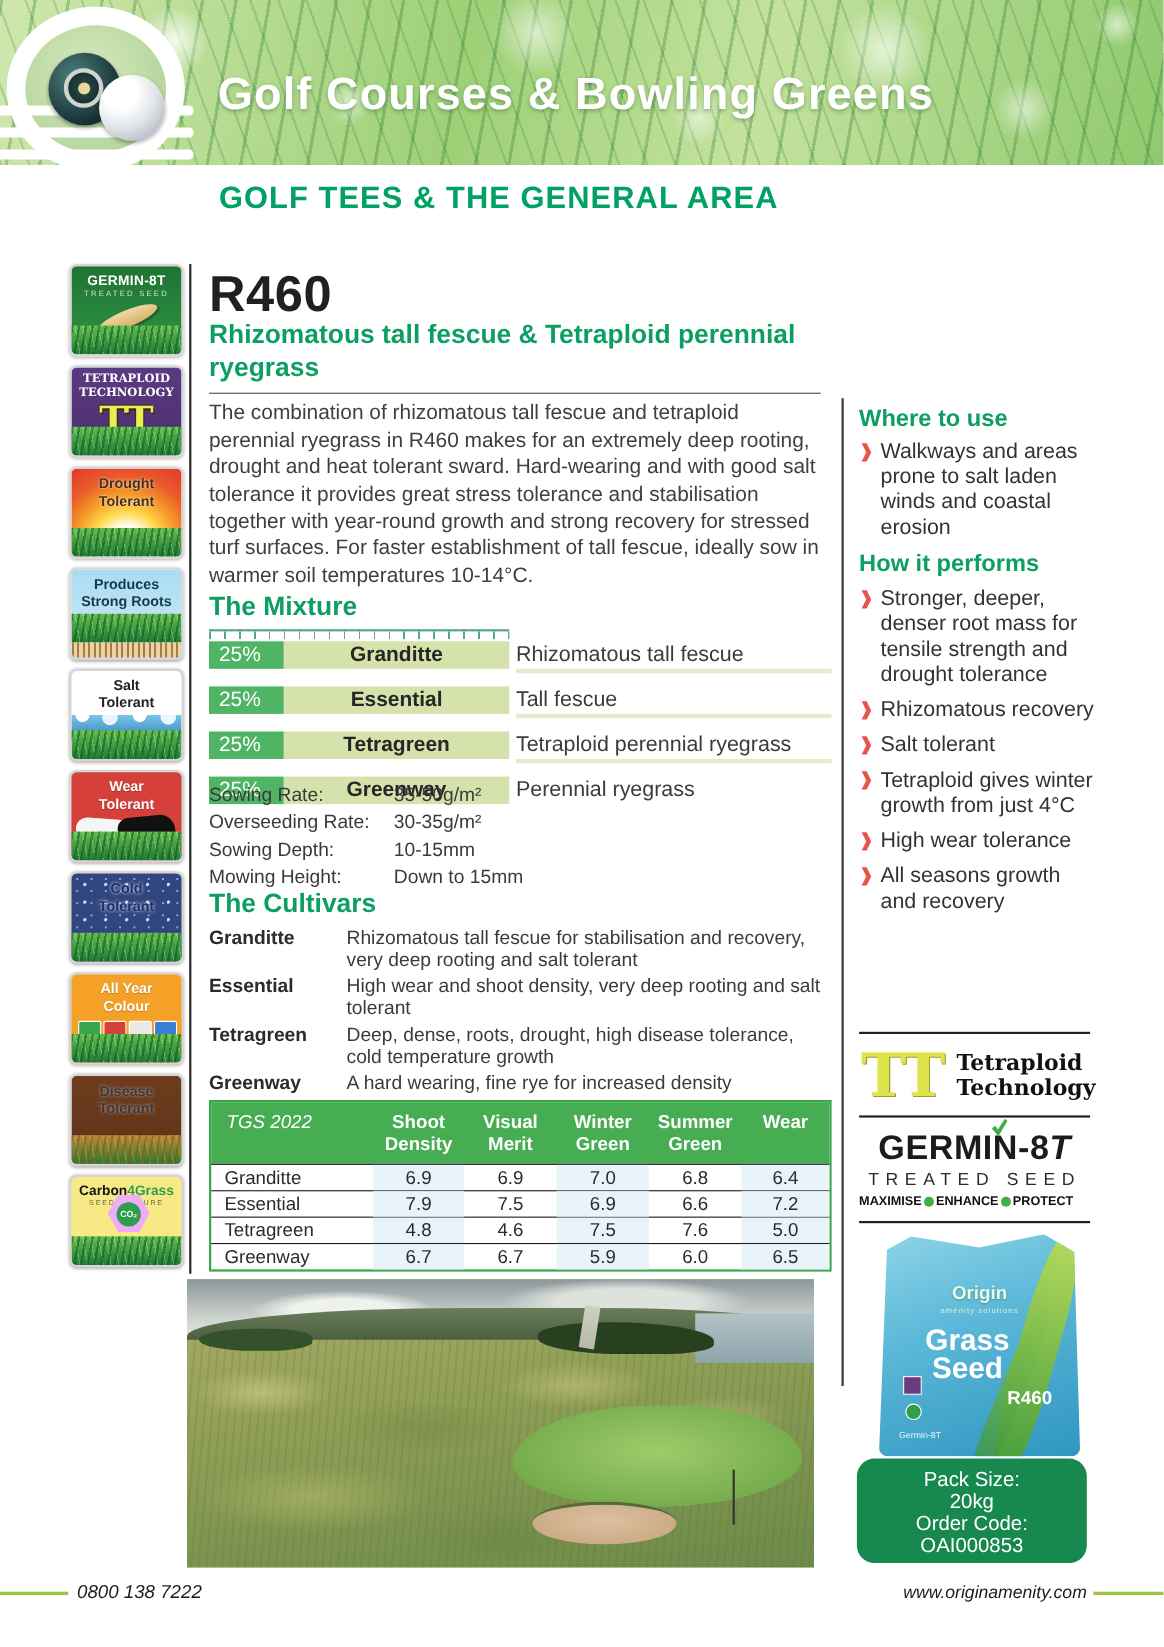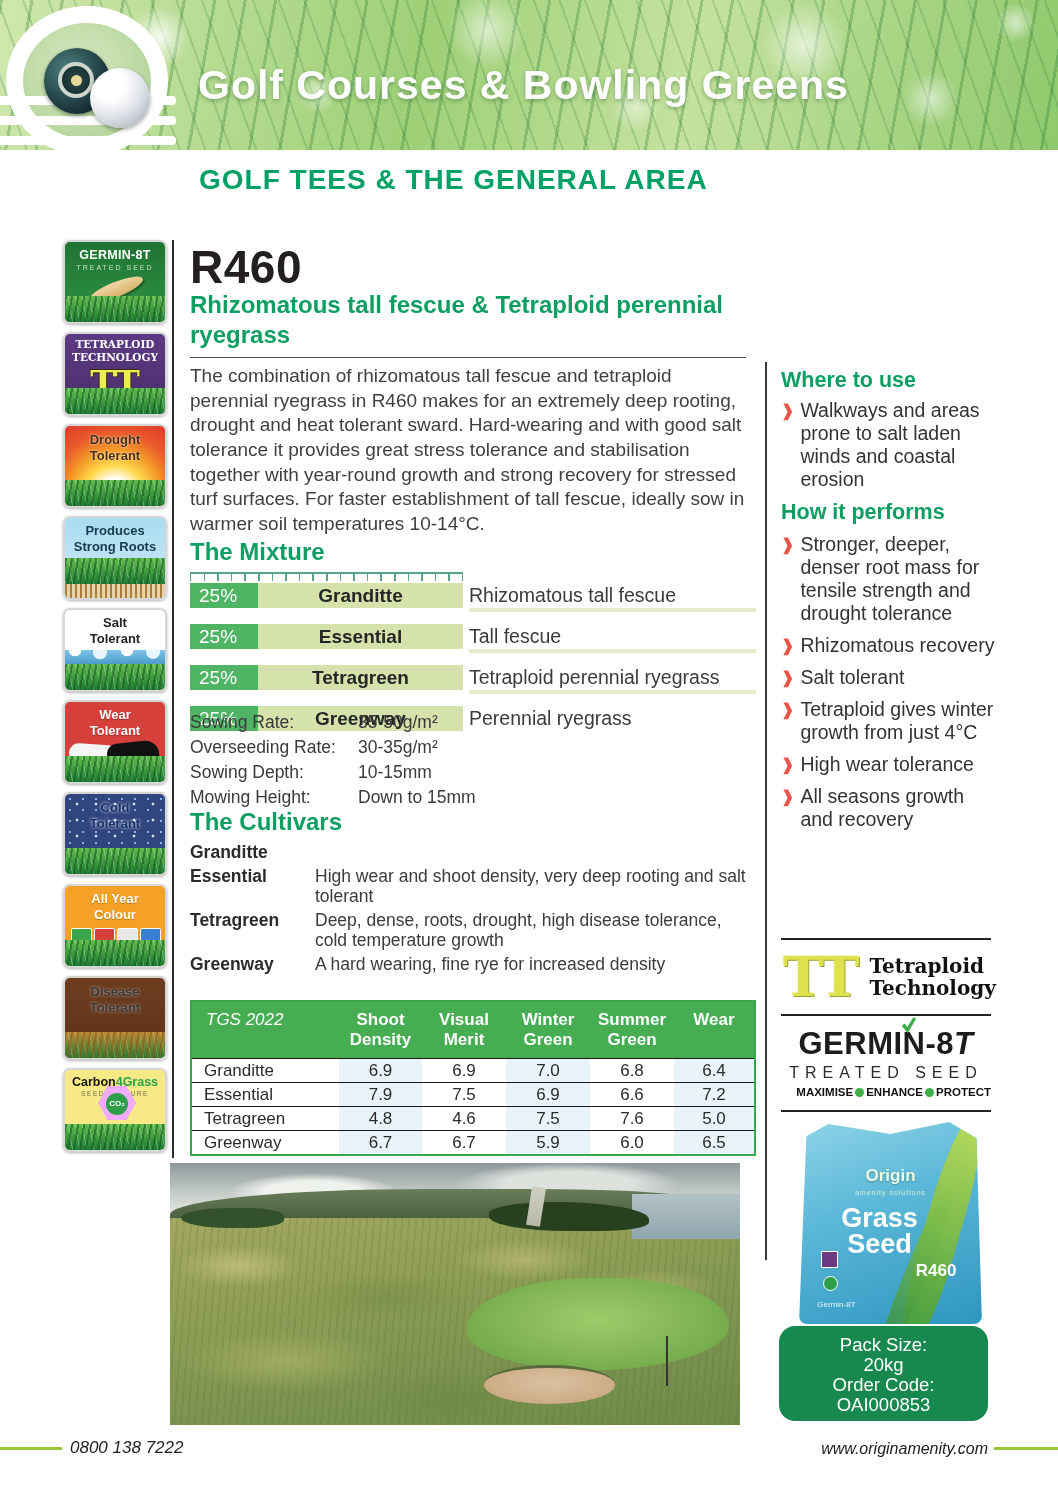--- a/index.html
+++ b/index.html
@@ -201,21 +201,21 @@
   .tt-row{display:flex;align-items:center;height:74px;padding-left:2px}
   .tt-letters{font-family:"DejaVu Serif",serif;font-size:54px;font-weight:700;color:#dde24d;
     text-shadow:1px 1px 0 #9aa02e,-1px -1px 0 #f4f8c0;letter-spacing:-2px}
   .tt-name{margin-left:12px;font-family:"DejaVu Serif",serif;font-size:20px;font-weight:700;color:#111;line-height:1.1}
   .germin-block{text-align:center;padding:10px 0 12px}
   .g-name{position:relative;display:inline-block;font-size:31px;font-weight:700;color:#1c1c1c;letter-spacing:.5px}
   .g-t{font-style:italic}
   .g-check{position:absolute;left:58%;top:-9px;width:16px;height:16px;background:#3fae49;
     clip-path:polygon(10% 55%,30% 40%,45% 62%,85% 0,100% 12%,48% 100%)}
   .g-sub{font-size:16px;letter-spacing:6px;color:#2b2b2b;margin-top:2px}
-  .g-tag{font-size:11.5px;font-weight:700;color:#111;margin-top:4px;display:flex;align-items:center;justify-content:flex-end}
+  .g-tag{font-size:11.5px;font-weight:700;color:#111;margin-top:4px;display:flex;align-items:center;justify-content:flex-start}
   .g-dot{display:inline-block;width:9px;height:9px;border-radius:50%;background:#3fae49;margin:0 2px}
 
   
   .bag{position:absolute;left:799px;top:1118px;width:183px;height:206px}
   .bag-body{position:absolute;left:0;top:4px;right:0;bottom:0;border-radius:8px;
     background:linear-gradient(160deg,#8ed4e8 0%,#5cb8d8 40%,#2e96c0 100%);
     clip-path:polygon(4% 7%,16% 1%,50% 6%,82% 0,97% 8%,100% 100%,0 100%);overflow:hidden}
   .bag-swoosh{position:absolute;right:12%;top:-6%;width:36px;height:120%;
     background:linear-gradient(#b9dc5e,#3f9a3c);border-radius:50%/40%;transform:rotate(16deg)}
   .bag-swoosh2{position:absolute;right:30%;top:30%;width:22px;height:90%;
@@ -389,20 +389,21 @@
       <div class="spec-row">
         <div class="spec-label">Mowing Height:</div>
         <div class="spec-value">Down to 15mm</div>
       </div>
     </div>
 
     <div class="sec-head cult-head">The Cultivars</div>
     <div class="cult-list">
       <div class="cult-item">
         <div class="cult-name">Granditte</div>
+        <div class="cult-desc">Rhizomatous tall fescue for stabilisation and recovery, very deep rooting and salt tolerant</div>
       </div>
       <div class="cult-item">
         <div class="cult-name">Essential</div>
         <div class="cult-desc">High wear and shoot density, very deep rooting and salt tolerant</div>
       </div>
       <div class="cult-item">
         <div class="cult-name">Tetragreen</div>
         <div class="cult-desc">Deep, dense, roots, drought, high disease tolerance, cold temperature growth</div>
       </div>
       <div class="cult-item">

